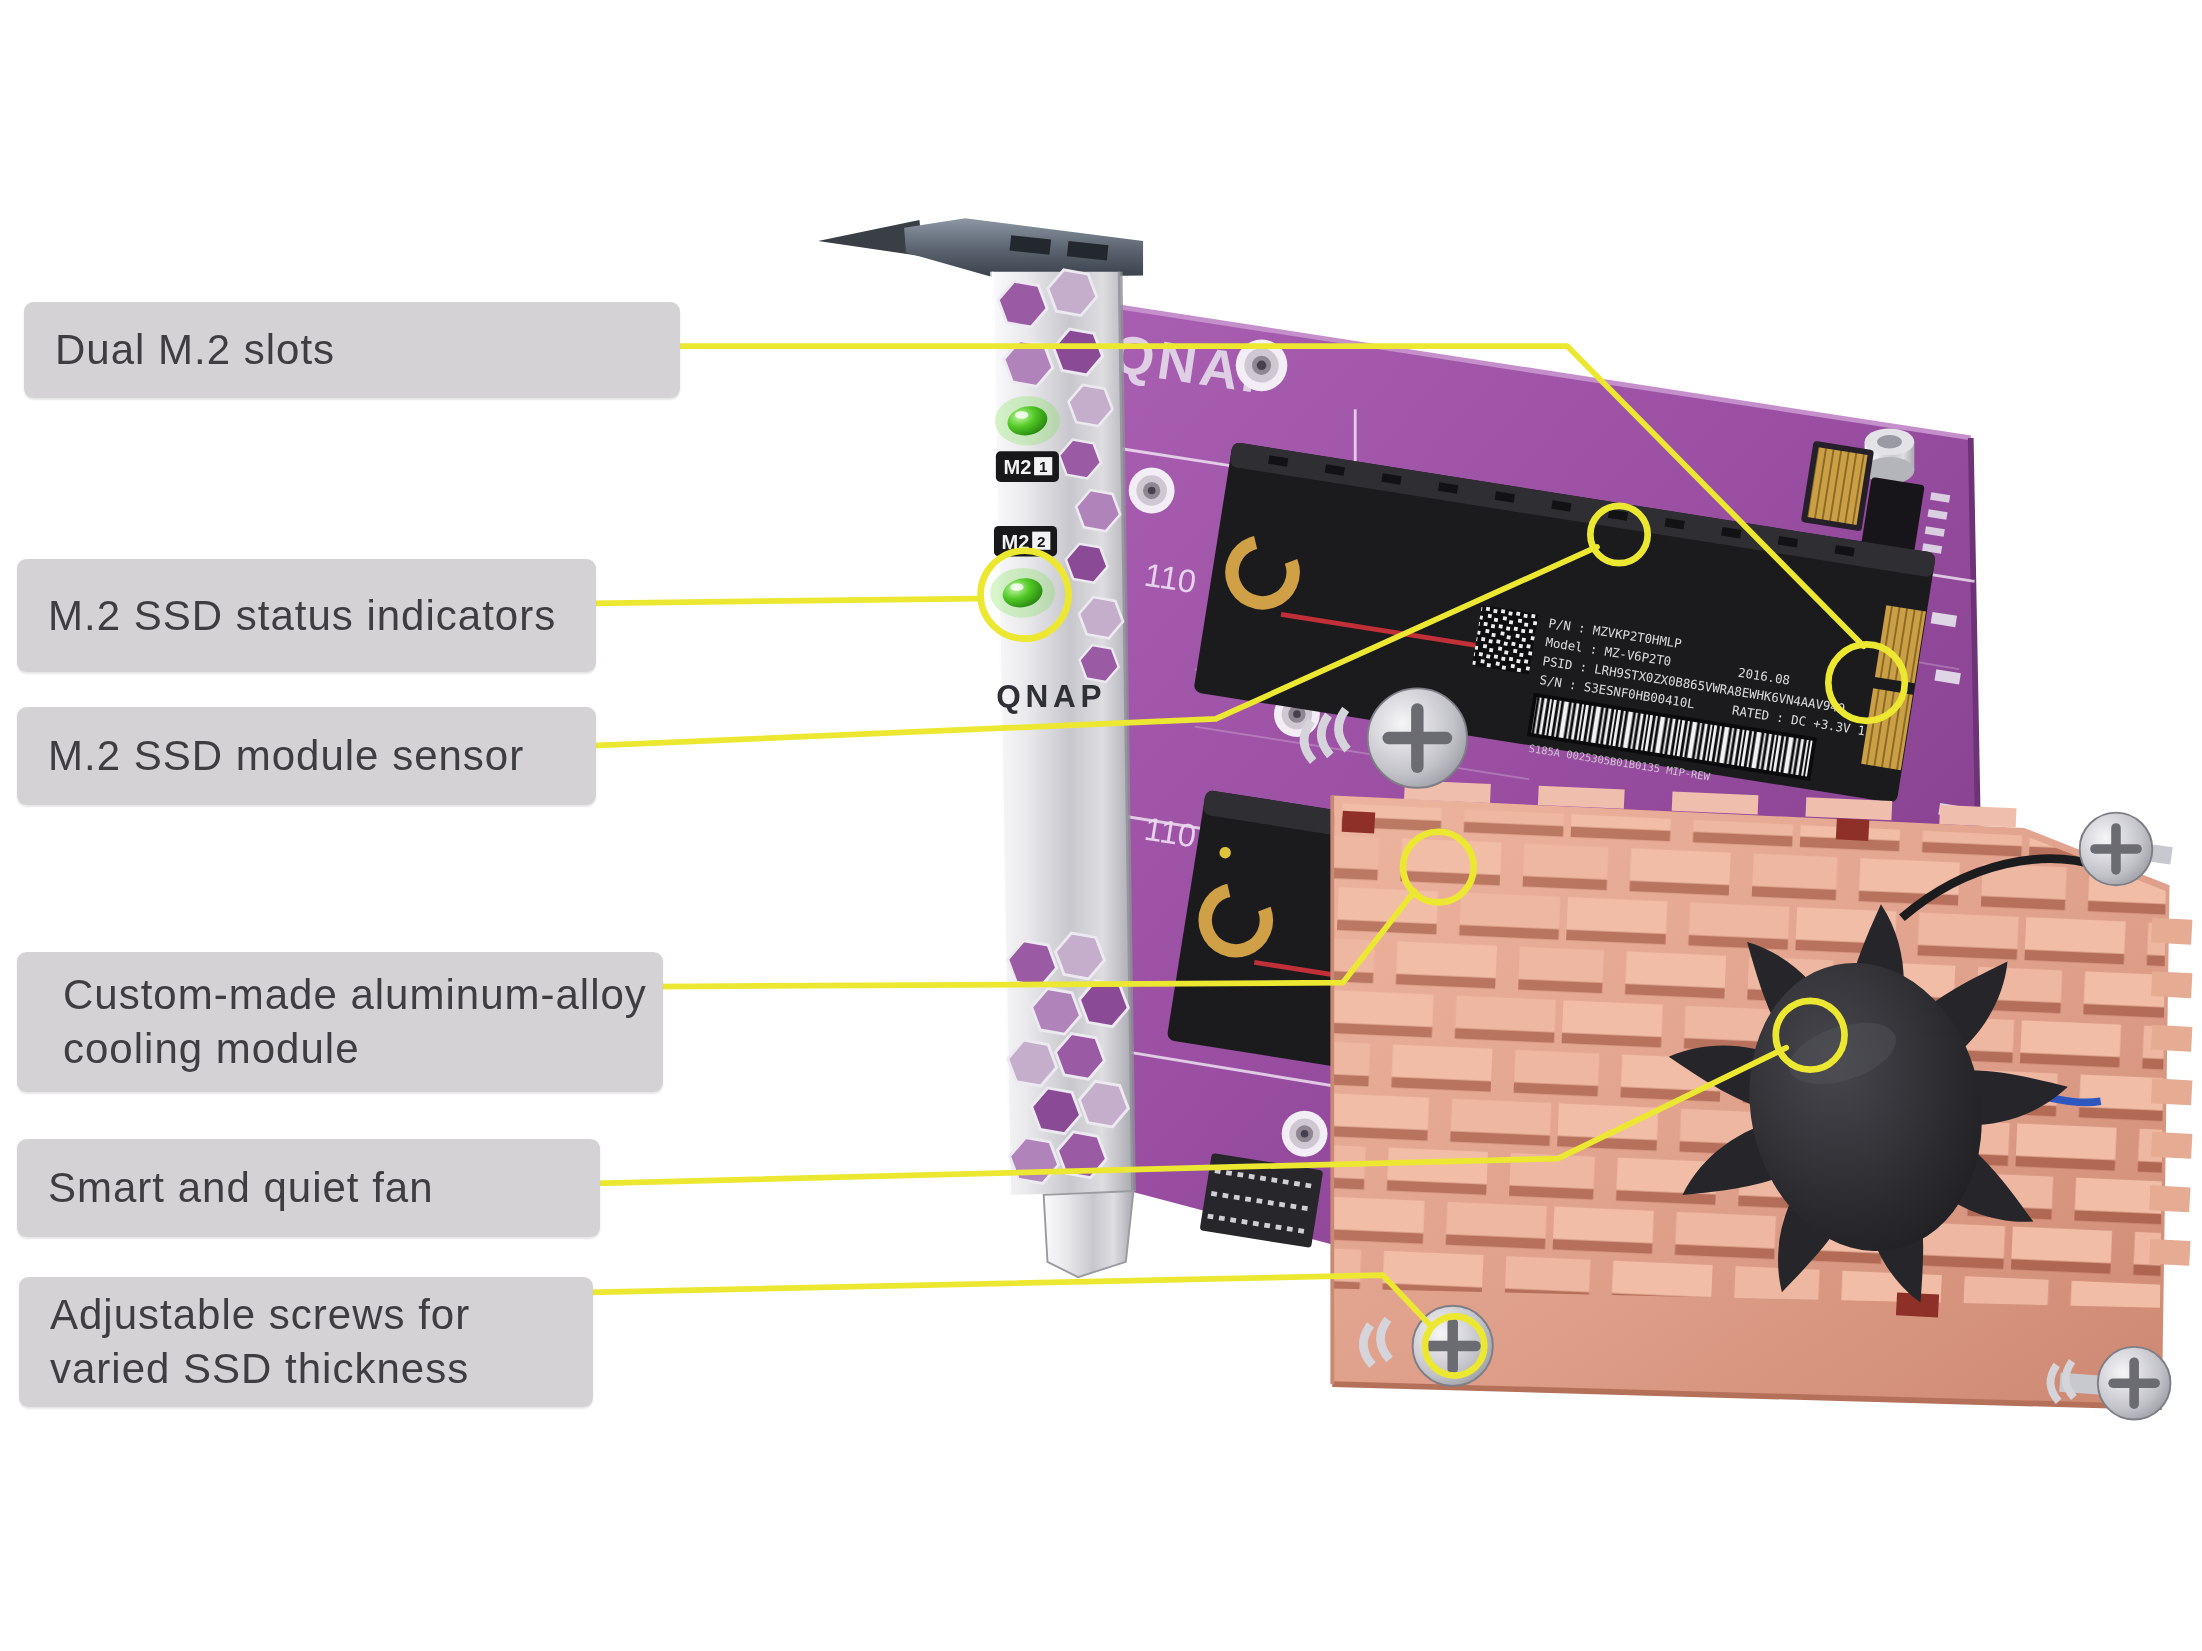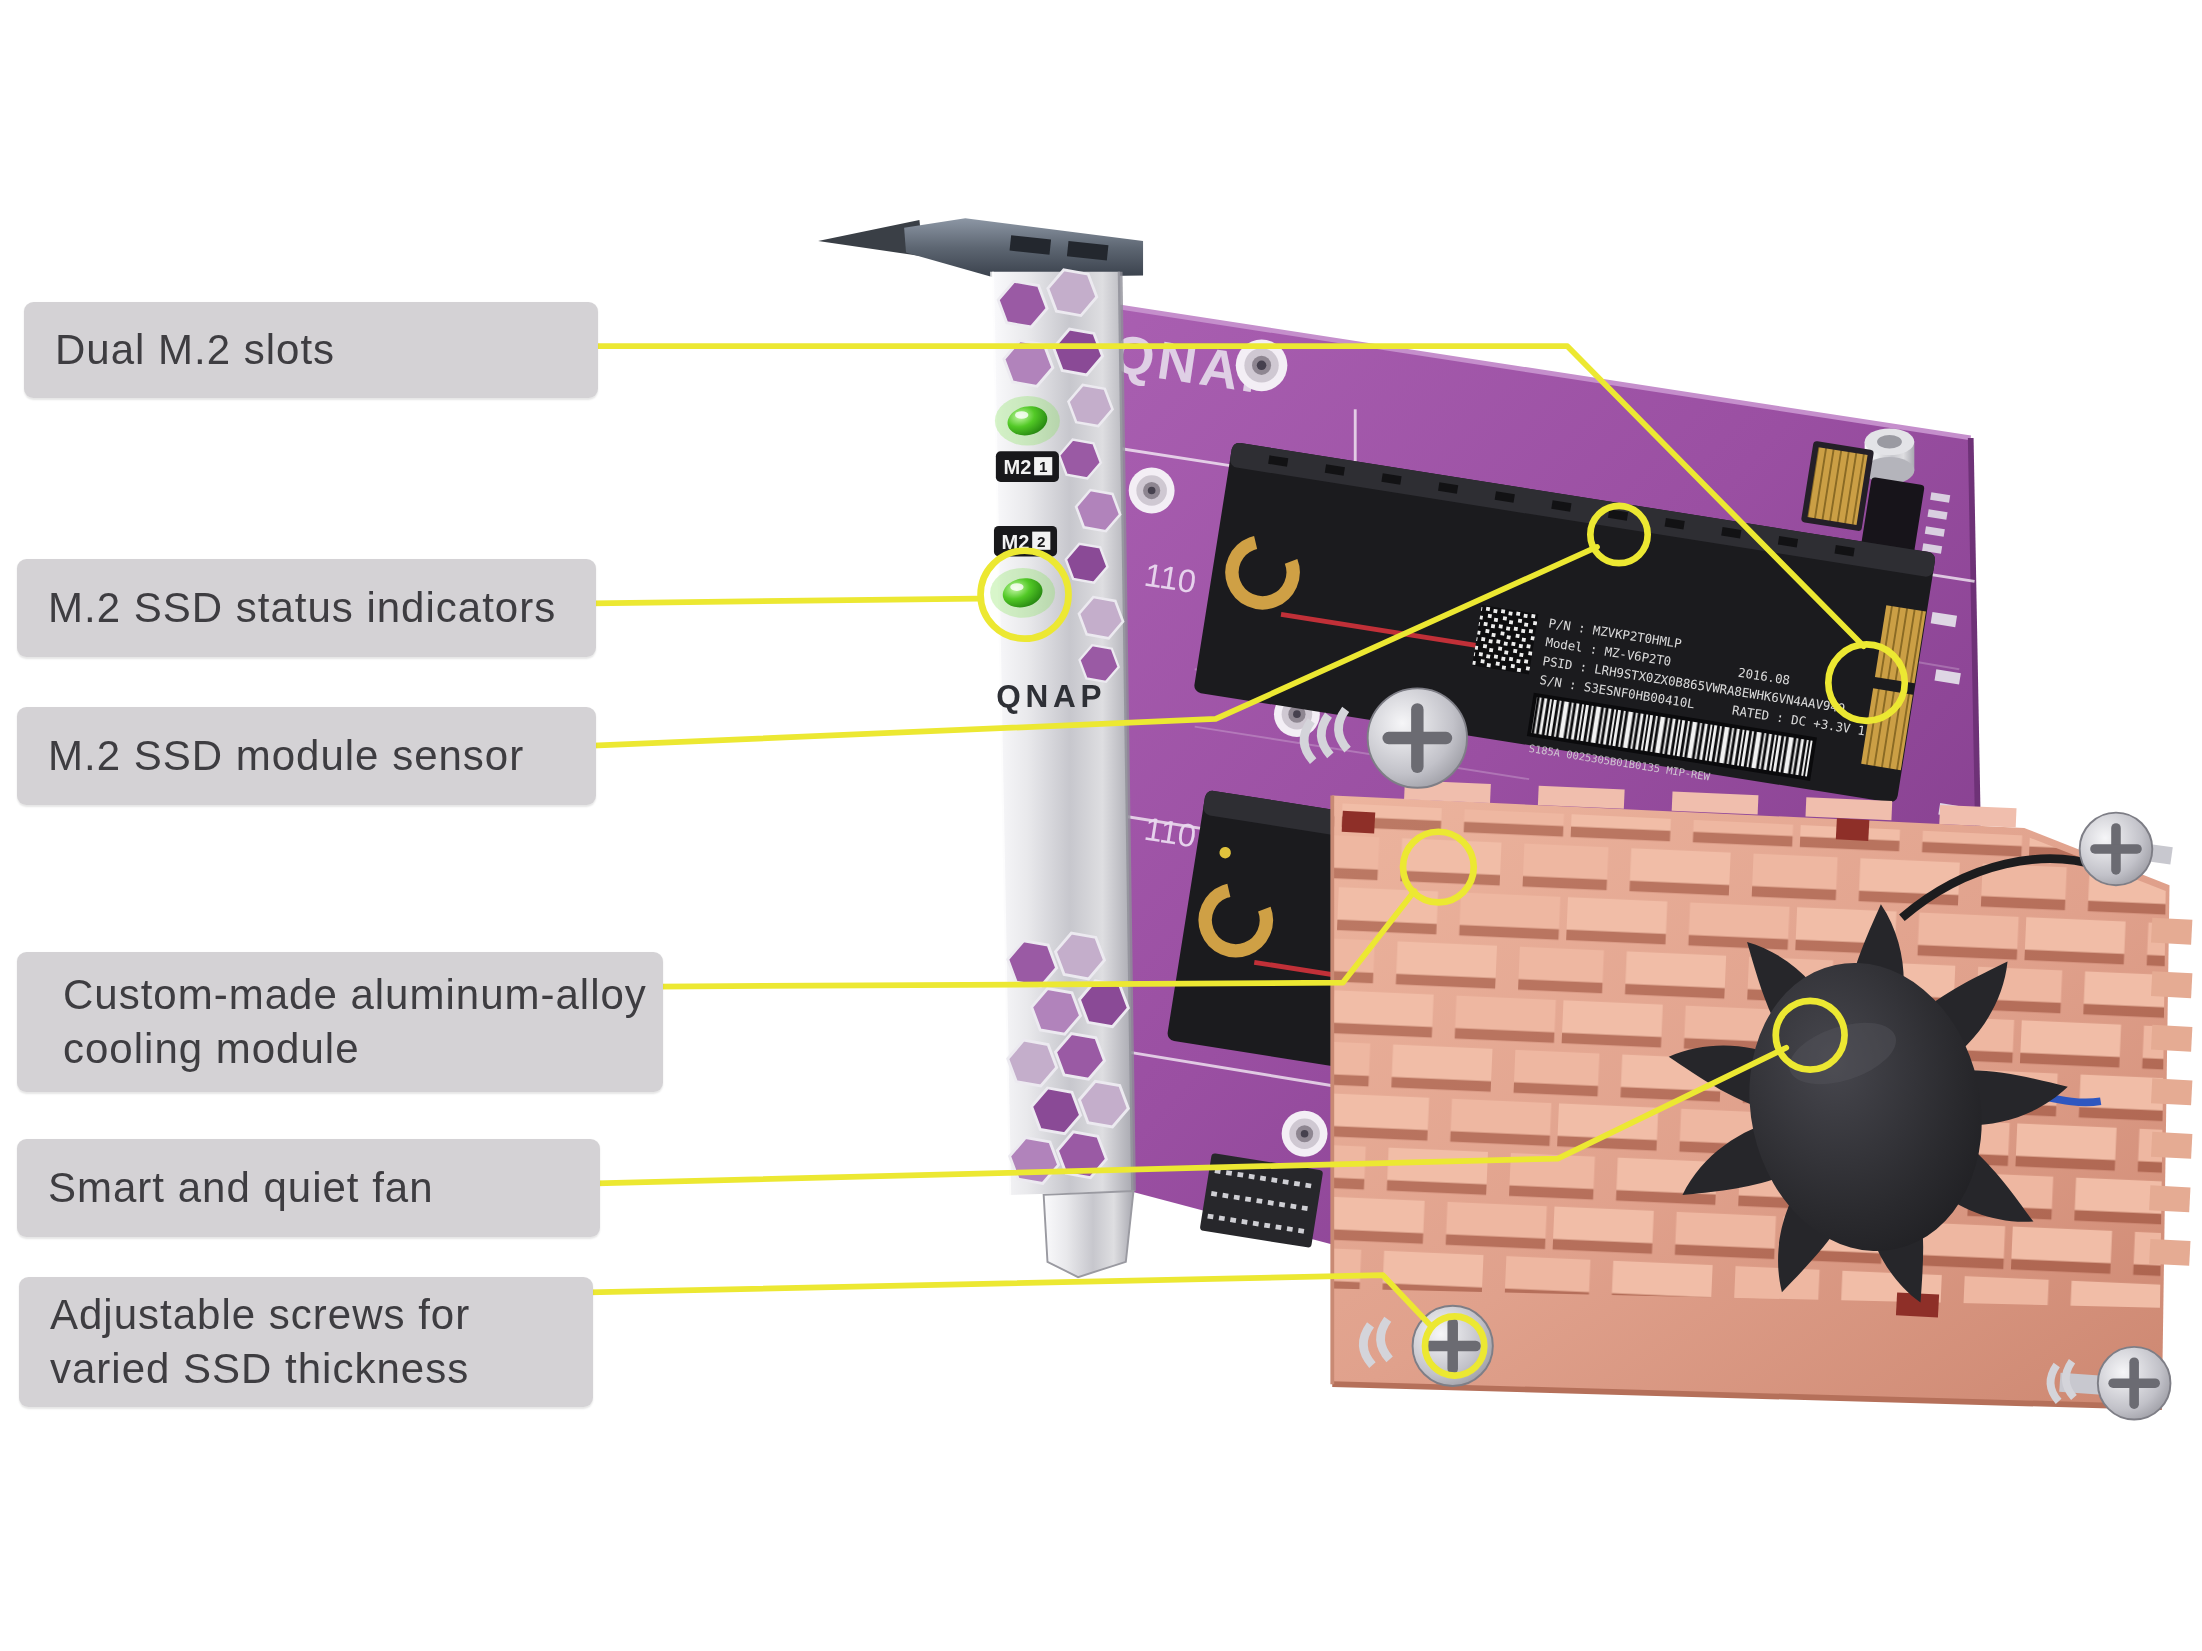--- a/index.html
+++ b/index.html
@@ -425,24 +425,24 @@
   <g stroke="#ece832" stroke-width="7" fill="none">
     <circle cx="1953" cy="714" r="40"></circle>
     <circle cx="1072" cy="622" r="46"></circle>
     <circle cx="1694" cy="559" r="30"></circle>
     <circle cx="1505" cy="907" r="37"></circle>
     <circle cx="1894" cy="1083" r="36"></circle>
     <circle cx="1522" cy="1408" r="31"></circle>
   </g>
 </svg>
 
-<div class="callout-label" style="left:24px;top:302px;width:574px;height:96px;">
+<div class="callout-label" style="left:24px;top:302px;width:656px;height:96px;">
   <span>Dual M.2 slots</span>
 </div>
-<div class="callout-label" style="left:17px;top:559px;width:579px;height:98px;">
+<div class="callout-label" style="left:17px;top:559px;width:579px;height:113px;">
   <span>M.2 SSD status indicators</span>
 </div>
 <div class="callout-label" style="left:17px;top:707px;width:579px;height:98px;">
   <span>M.2 SSD module sensor</span>
 </div>
 <div class="callout-label" style="left:17px;top:952px;width:646px;height:140px;padding-left:46px;">
   <span>Custom-made aluminum-alloy</span>
   <span>cooling module</span>
 </div>
 <div class="callout-label" style="left:19px;top:1277px;width:574px;height:130px;">

